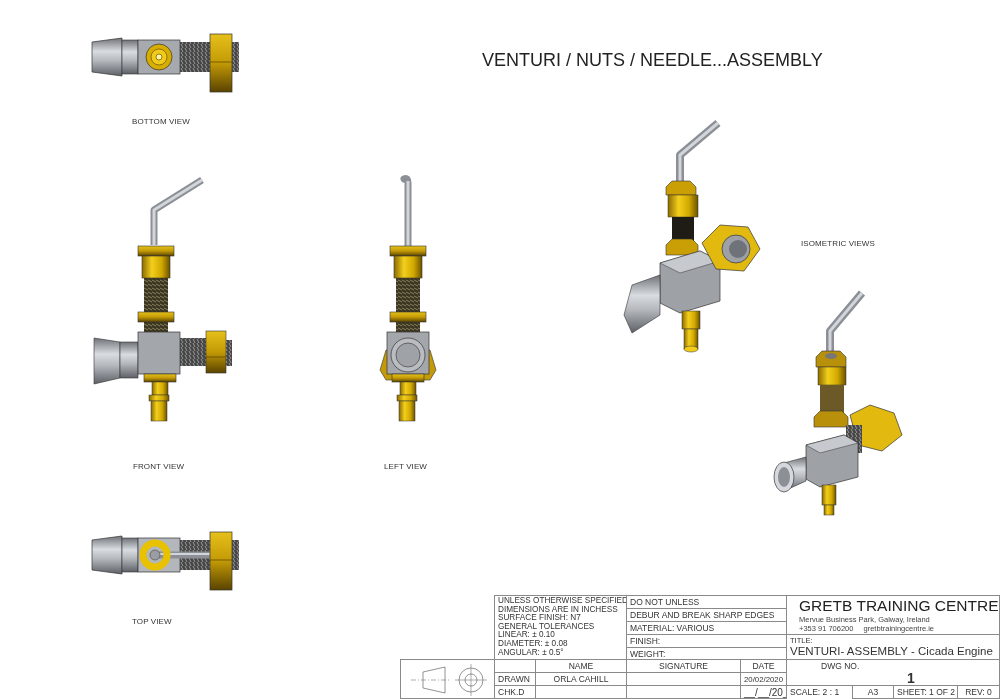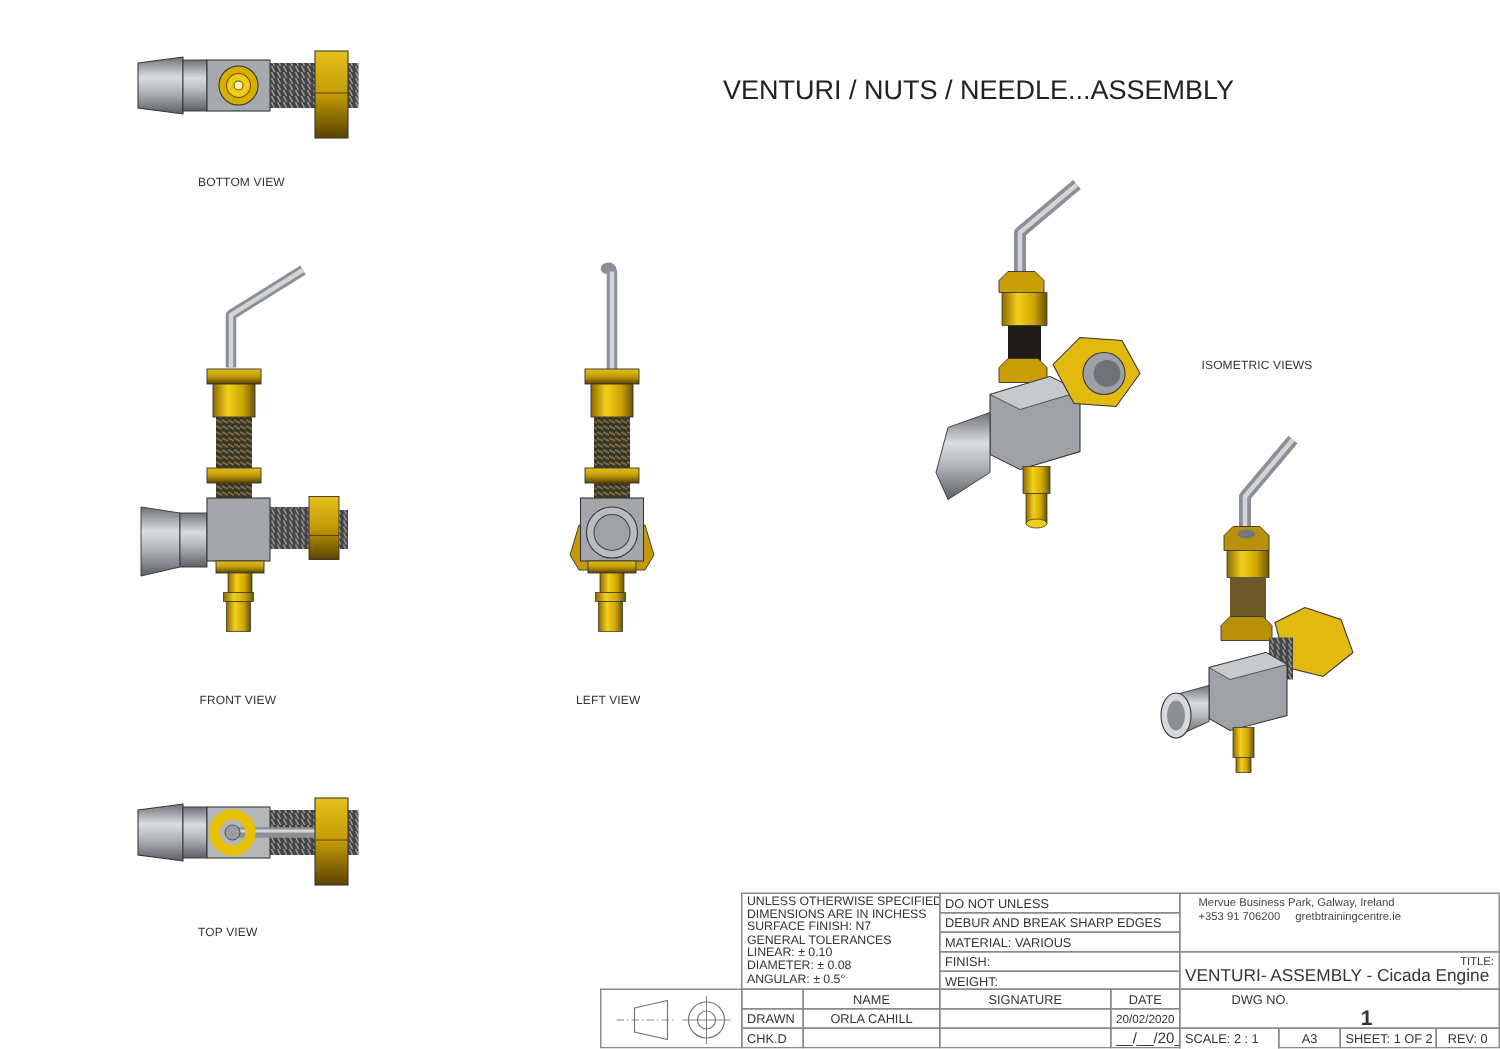--- a/index.html
+++ b/index.html
@@ -210,28 +210,29 @@
   <div class="cell ctr" style="left:535px;top:672px;width:92px;height:14px;">ORLA CAHILL</div>
   <div class="cell" style="left:626px;top:672px;width:115px;height:14px;"></div>
   <div class="cell ctr" style="left:740px;top:672px;width:47px;height:14px;font-size:7.8px;">20/02/2020</div>
 
   <div class="cell" style="left:494px;top:685px;width:42px;height:14px;">CHK.D</div>
   <div class="cell ctr" style="left:535px;top:685px;width:92px;height:14px;"></div>
   <div class="cell" style="left:626px;top:685px;width:115px;height:14px;"></div>
   <div class="cell ctr" style="left:740px;top:685px;width:47px;height:14px;font-size:10px;text-align:right;">__/__/20__</div>
 
   <div class="cell" style="left:786px;top:595px;width:214px;height:40px;padding:1px 12px;">
+    <div style="font-size:15.5px;line-height:18px;color:#222;">GRETB TRAINING CENTRE</div>
     <div style="font-size:7.5px;line-height:9px;color:#444;">Mervue Business Park, Galway, Ireland</div>
     <div style="font-size:7.5px;line-height:9px;color:#444;">
       <span>+353 91 706200</span>
       <span style="margin-left:8px">gretbtrainingcentre.ie</span>
     </div>
   </div>
   <div class="cell" style="left:786px;top:634px;width:214px;height:26px;">
-    <div style="font-size:7.5px;line-height:9px;text-align:right;">TITLE:</div>
+    <div style="font-size:7.5px;line-height:9px;">TITLE:</div>
     <div style="font-size:11.5px;line-height:13px;text-align:right;padding-right:4px;">VENTURI- ASSEMBLY - Cicada Engine</div>
   </div>
   <div class="cell" style="left:786px;top:659px;width:214px;height:27px;">
     <div style="font-size:8.5px;line-height:10px;margin-left:31px;">DWG NO.</div>
     <div style="font-size:14px;line-height:14px;font-weight:bold;text-align:center;padding-left:36px;">1</div>
   </div>
   <div class="cell" style="left:786px;top:685px;width:67px;height:26px;">SCALE:   2 : 1</div>
   <div class="cell ctr" style="left:852px;top:685px;width:42px;height:14px;">A3</div>
   <div class="cell ctr" style="left:893px;top:685px;width:65px;height:14px;">SHEET: 1 OF 2</div>
   <div class="cell ctr" style="left:957px;top:685px;width:43px;height:14px;">REV: 0</div>

